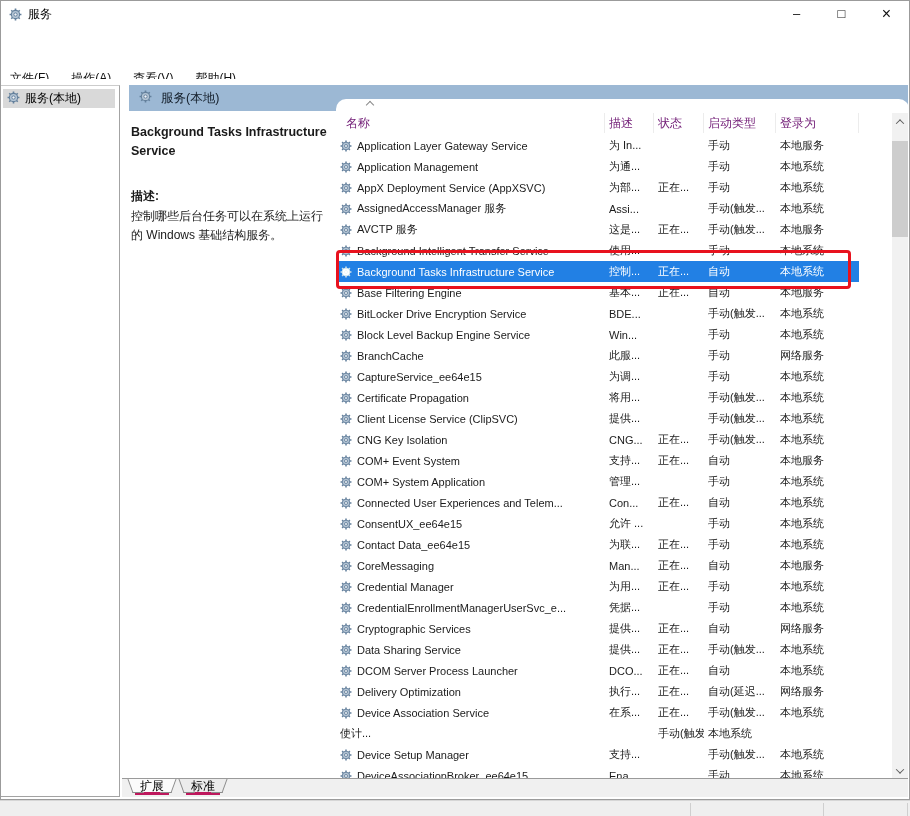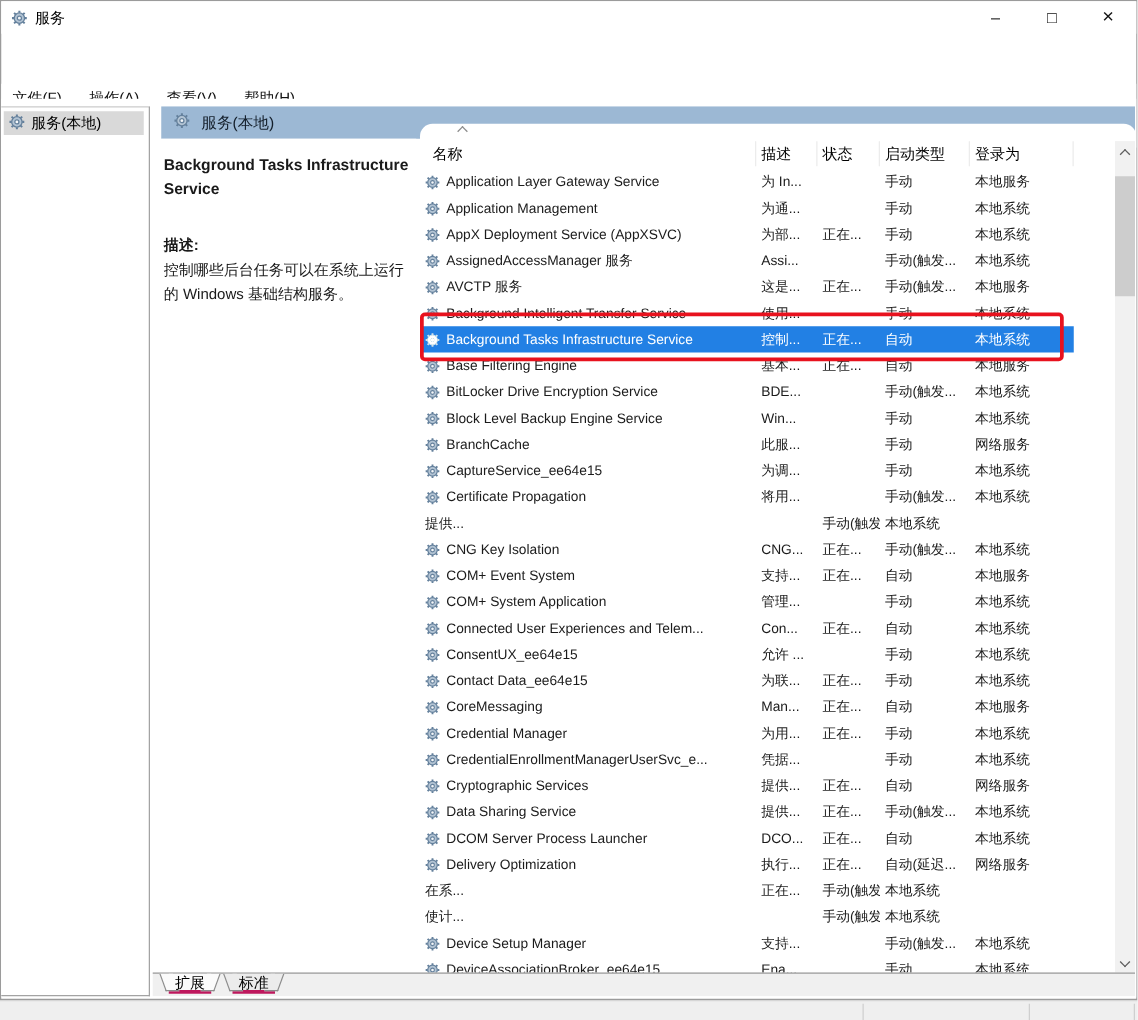--- a/index.html
+++ b/index.html
@@ -50,21 +50,21 @@
               font-size:12px;color:#1a1a1a;}
   .svc-title{font-weight:bold;font-size:12.5px;line-height:1.5;margin:12px 4px 0 2px;}
   .desc-label{margin:27px 0 0 2px;font-weight:bold;}
   .desc-text{margin:2px 2px 0 2px;line-height:1.65;}
 
   
   .list-box{position:absolute;left:214px;top:14px;width:573px;bottom:18px;background:#fff;
             border-radius:10px 10px 0 0;overflow:hidden;}
   .list-header{position:absolute;left:0;top:12px;height:24px;display:grid;
                grid-template-columns:269px 49px 50px 72px 83px;align-items:center;
-               font-size:12px;color:#000000;}
+               font-size:12px;color:#701a75;}
   .hcell{height:20px;line-height:20px;border-right:1px solid #ececec;padding-left:4px;}
   .hcell.first{padding-left:10px;}
   .sort-chev{position:absolute;left:31px;top:3px;width:6px;height:6px;
              border-left:1.5px solid #8a8a8a;border-top:1.5px solid #8a8a8a;transform:rotate(45deg);}
   .rows{position:absolute;left:0;top:36px;width:523px;}
   .row{height:21px;display:grid;grid-template-columns:269px 49px 50px 72px 83px;
        align-items:center;font-size:11px;color:#1b1b1b;width:523px;}
   .row .cell{padding-left:4px;white-space:nowrap;overflow:hidden;}
   .name-cell{display:flex;align-items:center;gap:5px;padding-left:4px;white-space:nowrap;overflow:hidden;}
   .row.selected{background:#2280e4;color:#fff;}
@@ -450,20 +450,30 @@
                   </svg>
                 </span>
                 <span>Certificate Propagation</span>
               </span>
               <span class="cell">将用...</span>
               <span class="cell"></span>
               <span class="cell">手动(触发...</span>
               <span class="cell">本地系统</span>
             </div>
             <div class="row">
+              <span class="name-cell">
+                <span style="display: flex;">
+                  <svg width="12" height="12" viewBox="0 0 16 16">
+                    <path d="M13.2 8H15.3M2.8 8H0.7M8 13.2V15.3M8 2.8V0.7M11.7 11.7L13.2 13.2M4.3 4.3L2.8 2.8M11.7 4.3L13.2 2.8M4.3 11.7L2.8 13.2" stroke="#64809c" stroke-width="2"></path>
+                    <circle cx="8" cy="8" r="5.1" fill="#b3c4d4" stroke="#64809c" stroke-width="1.3"></circle>
+                    <circle cx="8" cy="8" r="2" fill="#f4f6f8" stroke="#64809c" stroke-width="1.2"></circle>
+                  </svg>
+                </span>
+                <span>Client License Service (ClipSVC)</span>
+              </span>
               <span class="cell">提供...</span>
               <span class="cell"></span>
               <span class="cell">手动(触发...</span>
               <span class="cell">本地系统</span>
             </div>
             <div class="row">
               <span class="name-cell">
                 <span style="display: flex;">
                   <svg width="12" height="12" viewBox="0 0 16 16">
                     <path d="M13.2 8H15.3M2.8 8H0.7M8 13.2V15.3M8 2.8V0.7M11.7 11.7L13.2 13.2M4.3 4.3L2.8 2.8M11.7 4.3L13.2 2.8M4.3 11.7L2.8 13.2" stroke="#64809c" stroke-width="2"></path>
@@ -664,20 +674,30 @@
                   </svg>
                 </span>
                 <span>Delivery Optimization</span>
               </span>
               <span class="cell">执行...</span>
               <span class="cell">正在...</span>
               <span class="cell">自动(延迟...</span>
               <span class="cell">网络服务</span>
             </div>
             <div class="row">
+              <span class="name-cell">
+                <span style="display: flex;">
+                  <svg width="12" height="12" viewBox="0 0 16 16">
+                    <path d="M13.2 8H15.3M2.8 8H0.7M8 13.2V15.3M8 2.8V0.7M11.7 11.7L13.2 13.2M4.3 4.3L2.8 2.8M11.7 4.3L13.2 2.8M4.3 11.7L2.8 13.2" stroke="#64809c" stroke-width="2"></path>
+                    <circle cx="8" cy="8" r="5.1" fill="#b3c4d4" stroke="#64809c" stroke-width="1.3"></circle>
+                    <circle cx="8" cy="8" r="2" fill="#f4f6f8" stroke="#64809c" stroke-width="1.2"></circle>
+                  </svg>
+                </span>
+                <span>Device Association Service</span>
+              </span>
               <span class="cell">在系...</span>
               <span class="cell">正在...</span>
               <span class="cell">手动(触发...</span>
               <span class="cell">本地系统</span>
             </div>
             <div class="row">
               <span class="cell">使计...</span>
               <span class="cell"></span>
               <span class="cell">手动(触发...</span>
               <span class="cell">本地系统</span>

